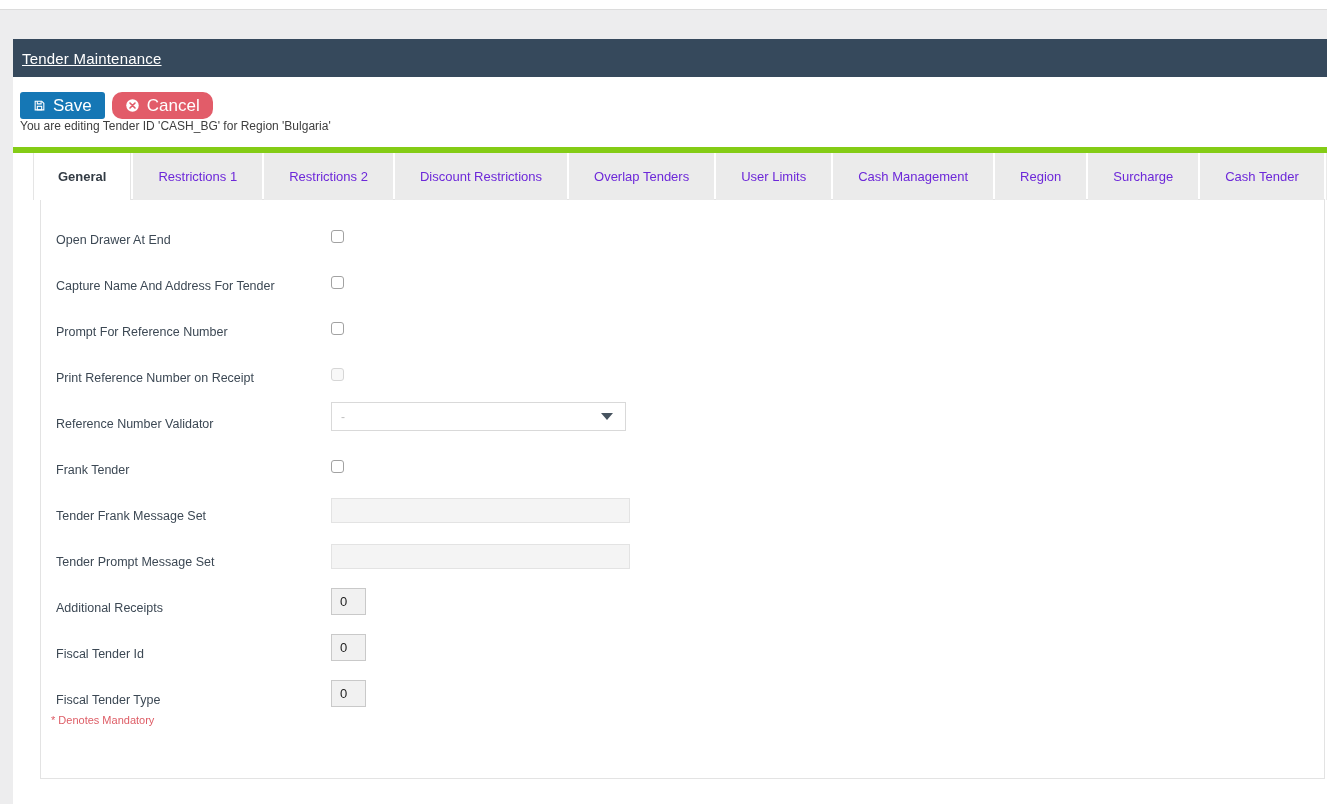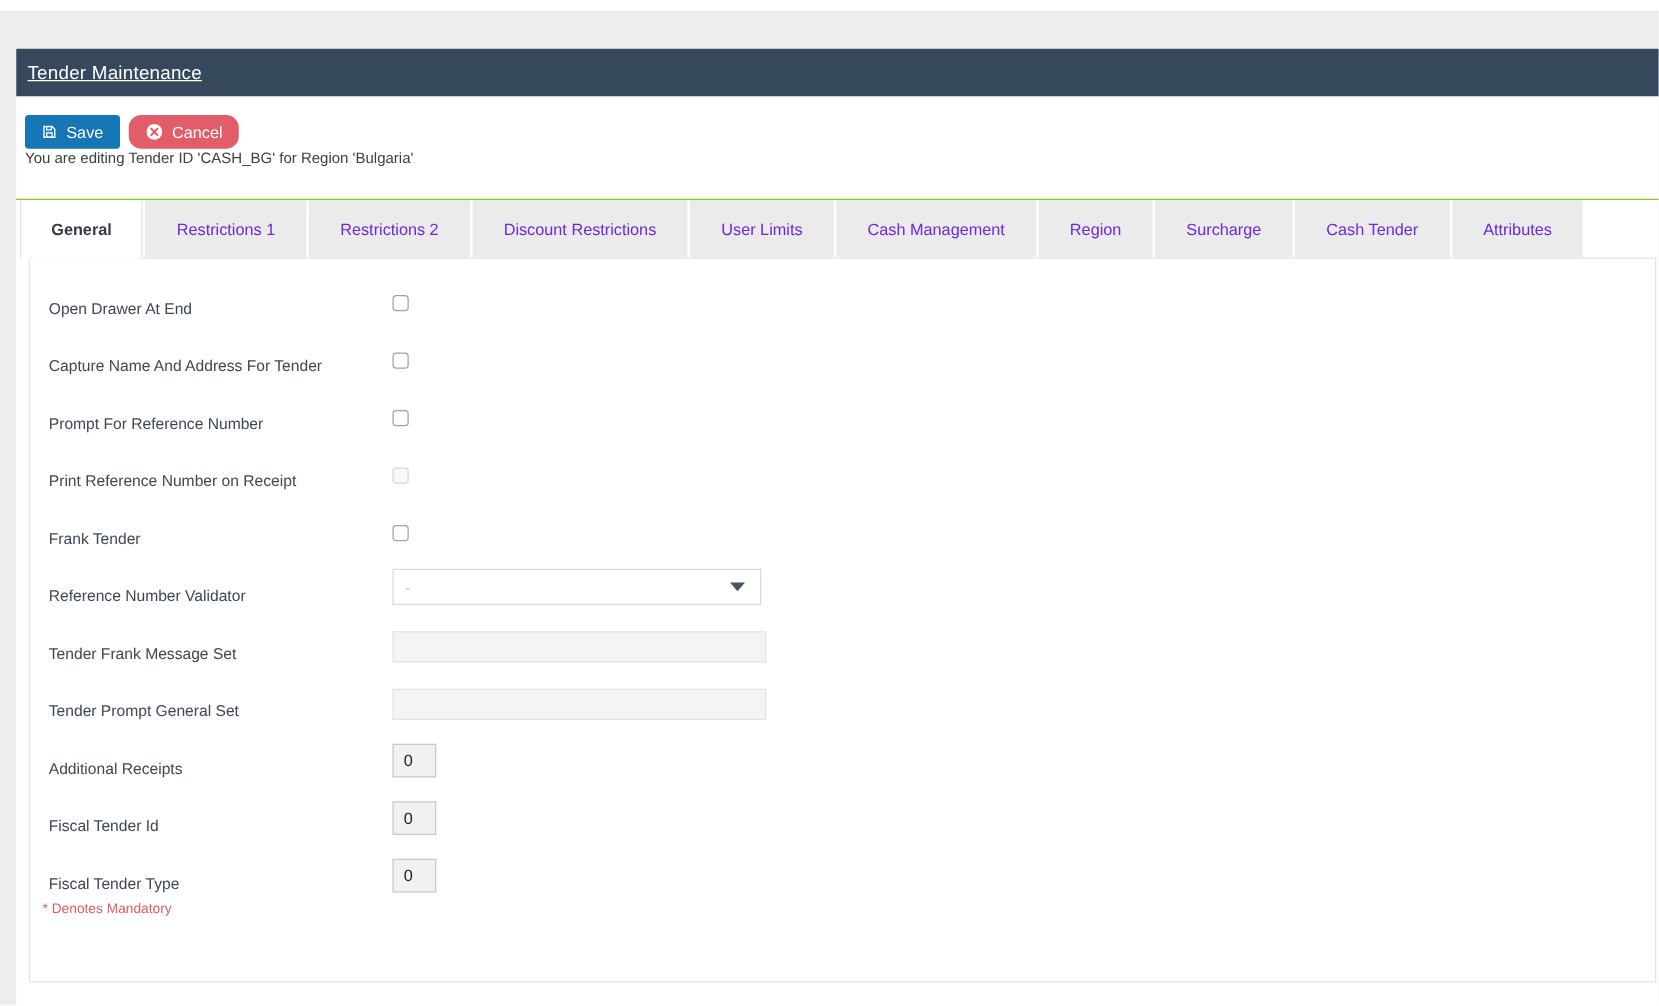--- a/index.html
+++ b/index.html
@@ -17,30 +17,30 @@
   .card-header {
     height: 38px; background: var(--header-bg, #36495c);
     display: flex; align-items: center; padding-left: 9px;
   }
   .card-title { color: #fff; font-size: 15px; letter-spacing: .2px; text-decoration: underline; }
 
   .card-body { padding: 15px 0 0 7px; }
   .toolbar { display: flex; gap: 7px; }
   .btn {
     height: 27px; display: inline-flex; align-items: center; gap: 7px;
-    padding: 0 13px; color: #fff; font-size: 13px; border: none;
+    padding: 0 13px; color: #fff; font-size: 17px; border: none;
     border-radius: 3px; cursor: pointer; font-family: inherit; text-align: center;
   }
   .btn-save { background: var(--save-button, #1577b5); }
   .btn-cancel { background: var(--cancel-button, #e25c69); border-radius: 10px; }
   .btn .ico { display: inline-flex; }
 
   .edit-note { font-size: 12px; color: #3e3e3e; }
 
-  .tab-strip { margin-top: 26px; border-top: 1px solid #84cc16; padding-left: 3px; }
+  .tab-strip { margin-top: 14px; border-top: 6px solid #84cc16; padding-left: 20px; }
   .tabs { display: flex; position: relative; z-index: 2; margin-bottom: -1px; }
   .tab {
     background: var(--tab-bg, #ebebeb); color: #6d28d9; font-size: 13px;
     padding: 0 25px; height: 47px; line-height: 47px; margin-right: 2px;
     cursor: pointer; white-space: nowrap;
   }
   .tab.active {
     background: #fff; font-weight: bold; color: var(--active-tab-text, #333b44);
     border-left: 1px solid #e5e5e5; border-right: 1px solid #e5e5e5;
     padding: 0 24px;
@@ -118,20 +118,21 @@
 
       <div class="edit-note">You are editing Tender ID 'CASH_BG' for Region 'Bulgaria'</div>
     </div>
 
     <div class="tab-strip">
       <div class="tabs" id="tab-bar">
           <div class="tab active">General</div>
           <div class="tab">Restrictions 1</div>
           <div class="tab">Restrictions 2</div>
           <div class="tab">Discount Restrictions</div>
+          <div class="tab">Overlap Tenders</div>
           <div class="tab">User Limits</div>
           <div class="tab">Cash Management</div>
           <div class="tab">Region</div>
           <div class="tab">Surcharge</div>
           <div class="tab">Cash Tender</div>
           <div class="tab">Attributes</div>
         </div>
       <div class="panel">
         <div id="form-rows">
             <div class="form-row">
@@ -144,40 +145,40 @@
             </div>
             <div class="form-row">
               <div class="field-label">Prompt For Reference Number</div>
               <div><span class="checkbox"></span></div>
             </div>
             <div class="form-row">
               <div class="field-label">Print Reference Number on Receipt</div>
               <div><span class="checkbox disabled"></span></div>
             </div>
             <div class="form-row">
-              <div class="field-label">Frank Tender</div>
-              <div><span class="checkbox"></span></div>
-            </div>
-            <div class="form-row">
               <div class="field-label">Reference Number Validator</div>
               <div>
                 <div class="select">
                   <span class="select-value">-</span>
                   <span class="caret"></span>
                 </div>
               </div>
             </div>
             <div class="form-row">
+              <div class="field-label">Frank Tender</div>
+              <div><span class="checkbox"></span></div>
+            </div>
+            <div class="form-row">
               <div class="field-label">Tender Frank Message Set</div>
               <div>
                 <div class="text-input disabled"></div>
               </div>
             </div>
             <div class="form-row">
-              <div class="field-label">Tender Prompt General Set</div>
+              <div class="field-label">Tender Prompt Message Set</div>
               <div>
                 <div class="text-input disabled"></div>
               </div>
             </div>
             <div class="form-row">
               <div class="field-label">Additional Receipts</div>
               <div>
                 <div class="number-input">0</div>
               </div>
             </div>

